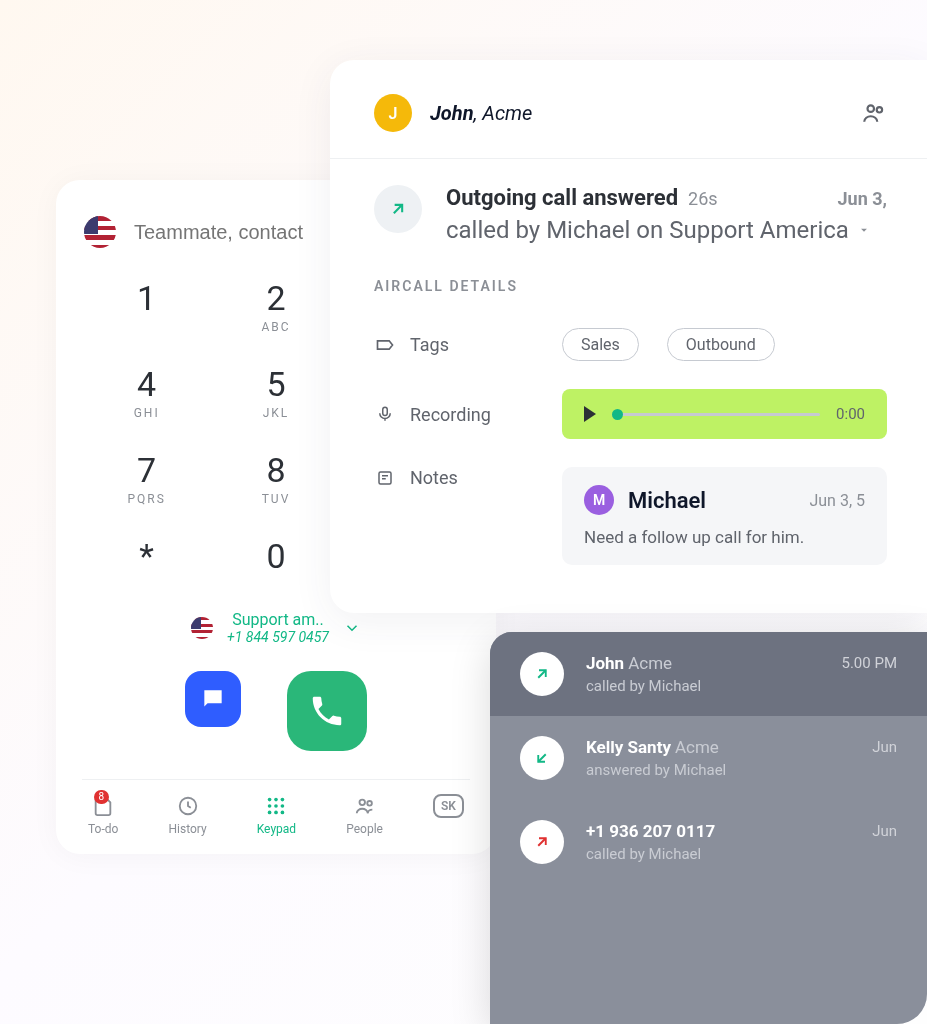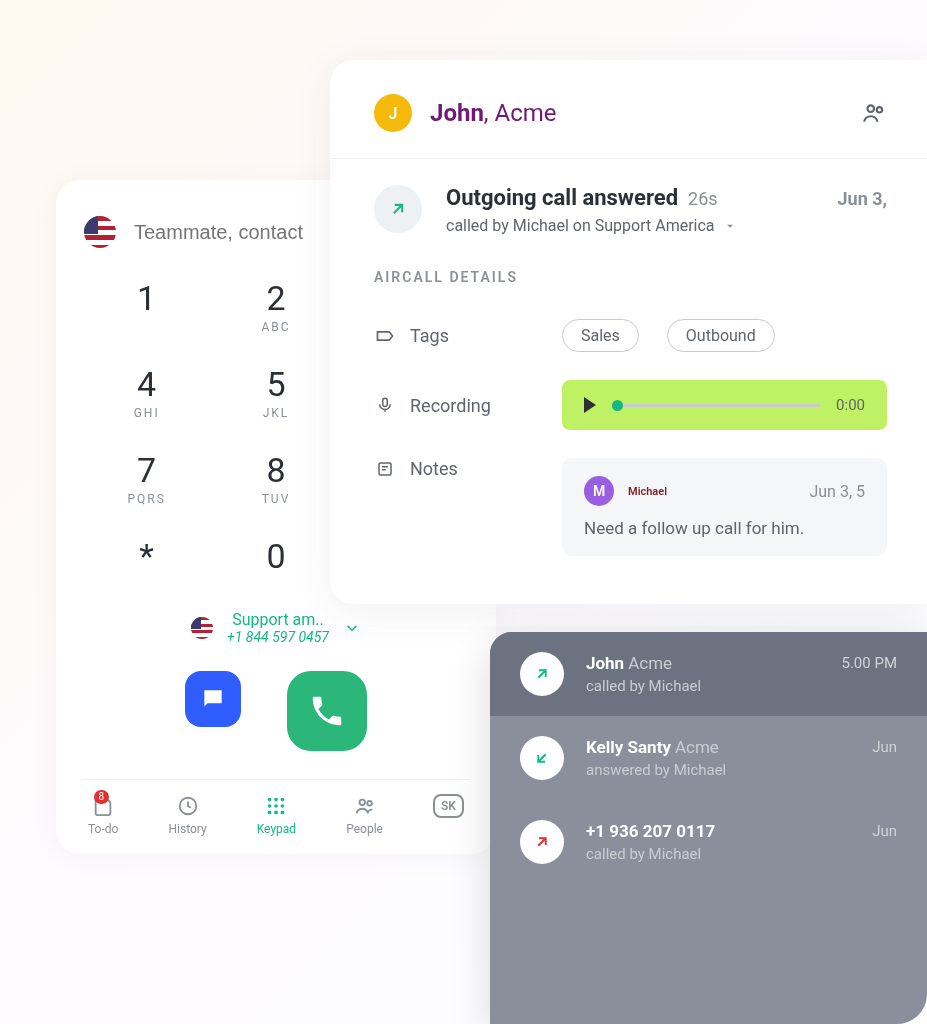--- a/index.html
+++ b/index.html
@@ -105,36 +105,36 @@
     background:#fff; border-radius:24px 0 0 24px;
     box-shadow:0 8px 40px rgba(60,60,90,0.07);
     padding:34px 0 34px 44px;
     overflow:hidden;
   }
   .cc-head { display:flex; align-items:center; gap:18px; padding-right:40px; }
   .avatar-y {
     width:38px; height:38px; border-radius:50%; background:#f5b90a; color:#fff;
     display:flex; align-items:center; justify-content:center; font-weight:600;
   }
-  .cc-name { font-size:24px; color:#701a75; }
+  .cc-name { font-size:20px; color:#0f172a;font-style:italic; }
   .cc-name b { font-weight:700; }
   .cc-people-ic { margin-left:auto; color:#60646c; }
 
   .divider { height:1px; background:#eef0f2; margin:26px 0 26px -44px; }
 
   .evt-row { display:flex; align-items:flex-start; gap:24px; padding-right:40px;}
   .evt-ic {
     width:48px; height:48px; border-radius:50%; background:#eef1f4;
     display:flex; align-items:center; justify-content:center; color:#12b886; flex-shrink:0;
   }
   .evt-body { flex:1; }
   .evt-title { font-size:22px; color:#2c3036; font-weight:700; display:flex; align-items:baseline; gap:10px;}
   .evt-dur { font-size:18px; font-weight:400; color:#8b8f96;text-align:center;}
   .evt-date { font-size:18px; color:#8b8f96; margin-left:auto;}
-  .evt-sub { font-size:16px; color:#60646c; margin-top:6px; display:flex; align-items:center; gap:8px;}
+  .evt-sub { font-size:24px; color:#60646c; margin-top:6px; display:flex; align-items:center; gap:8px;}
   .evt-sub .chev-sm { color:#8b8f96; }
 
   .section-hdr {
     font-size:14px; letter-spacing:2px; color:#8b8f96; font-weight:600;
     margin:34px 0 20px;
   }
 
   .detail-row {
     display:flex; align-items:center; gap:18px; padding:14px 40px 14px 0;
   }
@@ -153,21 +153,21 @@
   .rec-track { flex:1; height:3px; background:#c6cad1; position:relative; border-radius:2px;}
   .rec-knob { position:absolute; left:0; top:-4px; width:11px; height:11px; border-radius:50%; background:#12b886;}
   .rec-time { font-size:15px; color:#60646c; }
 
   .note-box {
     flex:1; background:#f5f6f8; border-radius:10px; padding:18px 22px;
   }
   .note-head { display:flex; align-items:center; gap:14px;}
   .avatar-p { width:30px; height:30px; border-radius:50%; background:#9a5fe0; color:#fff;
     display:flex; align-items:center; justify-content:center; font-size:14px; font-weight:600;}
-  .note-author { font-size:11px; color:#7f1d1d; font-weight:600; }
+  .note-author { font-size:22px; color:#0f172a; font-weight:600; }
   .note-date { margin-left:auto; color:#8b8f96; font-size:16px;}
   .note-text { margin-top:12px; font-size:17px; color:#60646c;}
 
   
   .unassigned {
     position:absolute; left:490px; top:632px; right:0; bottom:0;
     background:#8a8f9b; border-radius:22px 0 0 0; color:#fff;
     box-shadow:0 10px 40px rgba(0,0,0,0.15);
     overflow:hidden;
   }

